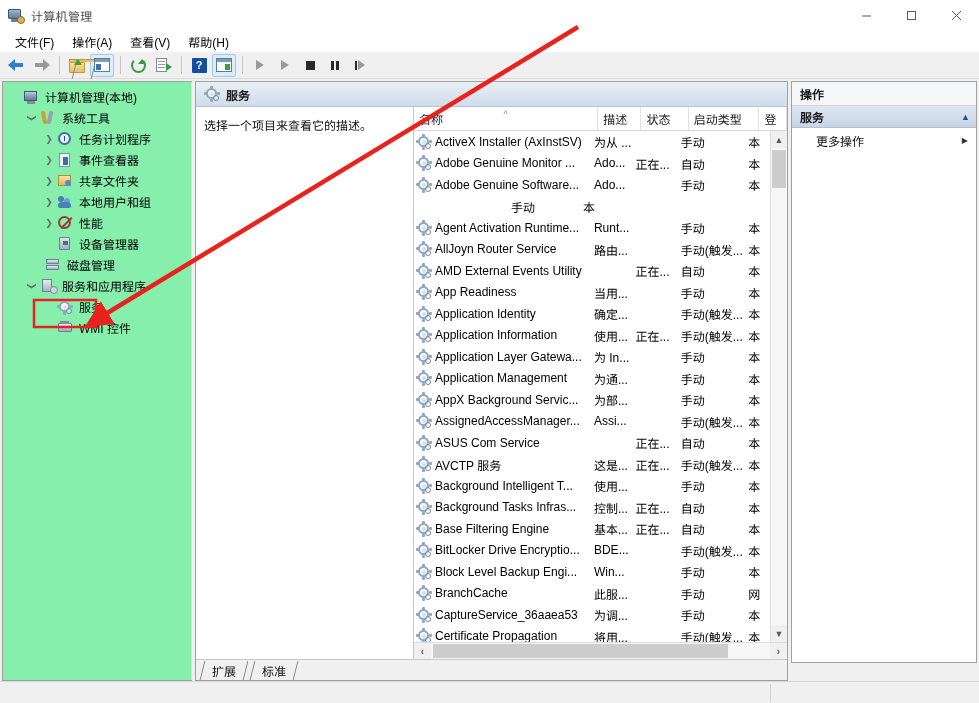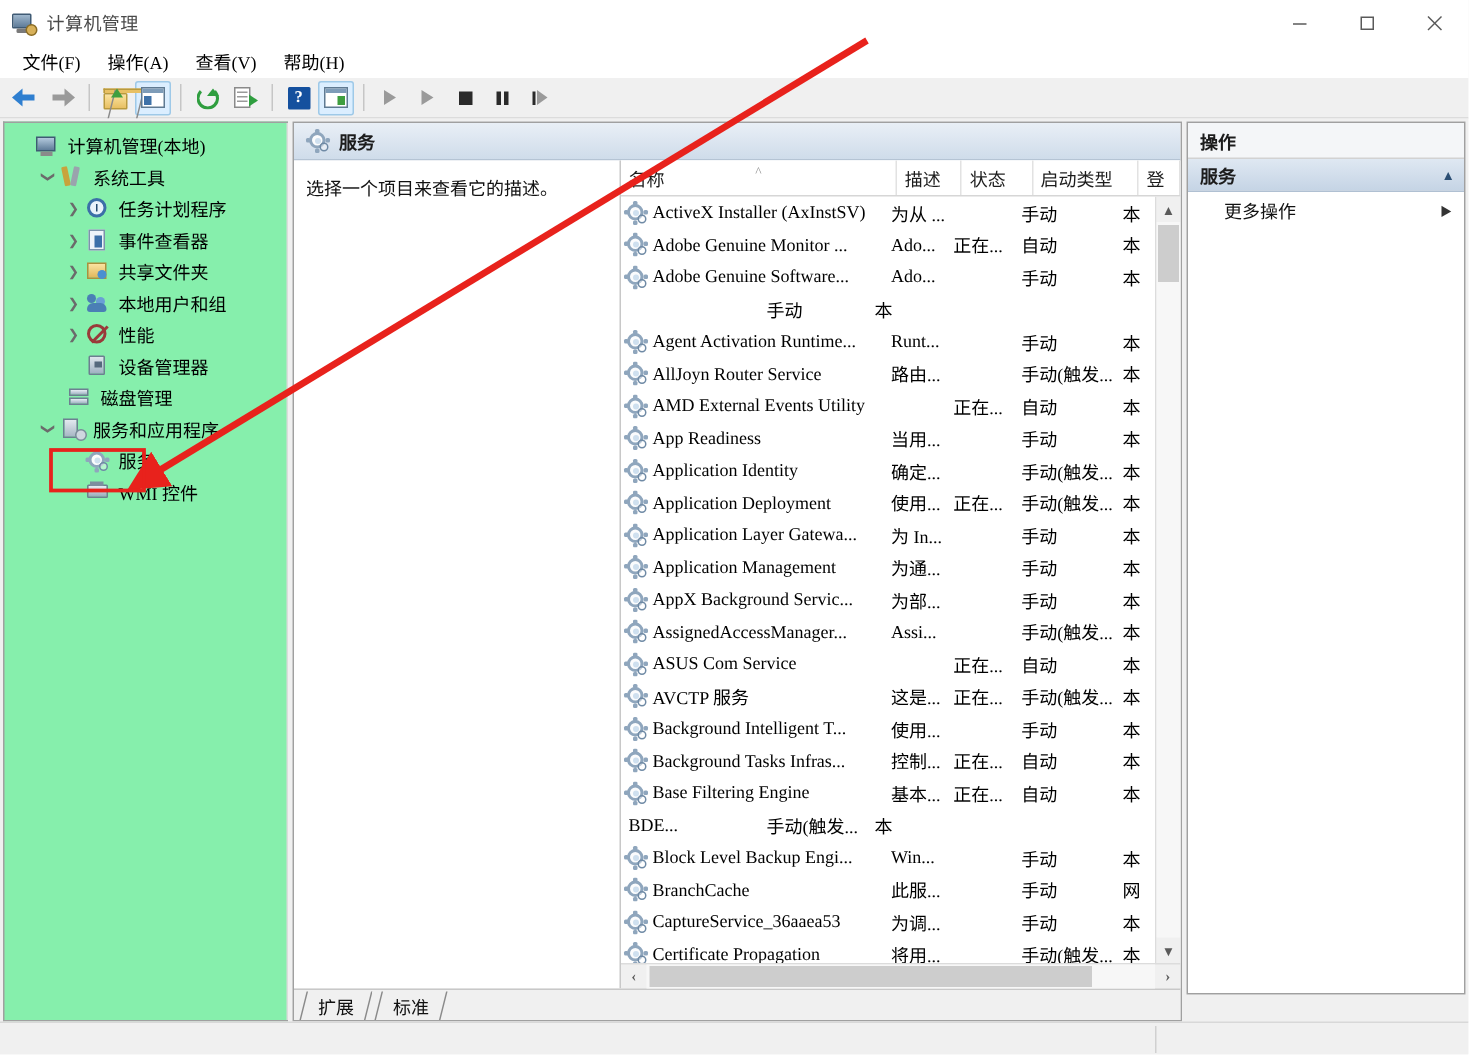--- a/index.html
+++ b/index.html
@@ -7,21 +7,21 @@
   html, body {
     margin: 0; padding: 0;
     width: 979px; height: 703px;
     overflow: hidden;
     background: #ffffff;
     font-family: "Liberation Sans", "DejaVu Sans", sans-serif;
     font-size: 12px;
     color: #000000;
     -webkit-font-smoothing: none;
   }
-  .app { position: relative; width: 979px; height: 703px; background: #f0f0f0; font-family: Liberation Serif, serif; }
+  .app { position: relative; width: 979px; height: 703px; background: #f0f0f0; }
 
   
   .titlebar {
     position: absolute; left: 0; top: 0; width: 979px; height: 30px;
     background: #ffffff; display: flex; align-items: center;
   }
   .title-icon {
     margin-left: 8px; width: 16px; height: 16px; position: relative; flex: none;
   }
   .title-icon .mon {
@@ -803,21 +803,21 @@
                       <div class="gear-ic">
                         <div class="ring"></div>
                         <div class="tooth t1"></div>
                         <div class="tooth t2"></div>
                         <div class="tooth t3"></div>
                         <div class="tooth t4"></div>
                         <div class="cen"></div>
                         <div class="mag"></div>
                       </div>
                     </div>
-                    <span>Application Deployment</span>
+                    <span>Application Information</span>
                   </div>
                   <div class="cell desc">使用...</div>
                   <div class="cell stat">正在...</div>
                   <div class="cell start">手动(触发...</div>
                   <div class="cell logon">本</div>
                 </div>
                 <div class="row">
                   <div class="cell name">
                     <div class="gwrap">
                       <div class="gear-ic">
@@ -991,20 +991,34 @@
                       </div>
                     </div>
                     <span>Base Filtering Engine</span>
                   </div>
                   <div class="cell desc">基本...</div>
                   <div class="cell stat">正在...</div>
                   <div class="cell start">自动</div>
                   <div class="cell logon">本</div>
                 </div>
                 <div class="row">
+                  <div class="cell name">
+                    <div class="gwrap">
+                      <div class="gear-ic">
+                        <div class="ring"></div>
+                        <div class="tooth t1"></div>
+                        <div class="tooth t2"></div>
+                        <div class="tooth t3"></div>
+                        <div class="tooth t4"></div>
+                        <div class="cen"></div>
+                        <div class="mag"></div>
+                      </div>
+                    </div>
+                    <span>BitLocker Drive Encryptio...</span>
+                  </div>
                   <div class="cell desc">BDE...</div>
                   <div class="cell stat"></div>
                   <div class="cell start">手动(触发...</div>
                   <div class="cell logon">本</div>
                 </div>
                 <div class="row">
                   <div class="cell name">
                     <div class="gwrap">
                       <div class="gear-ic">
                         <div class="ring"></div>

